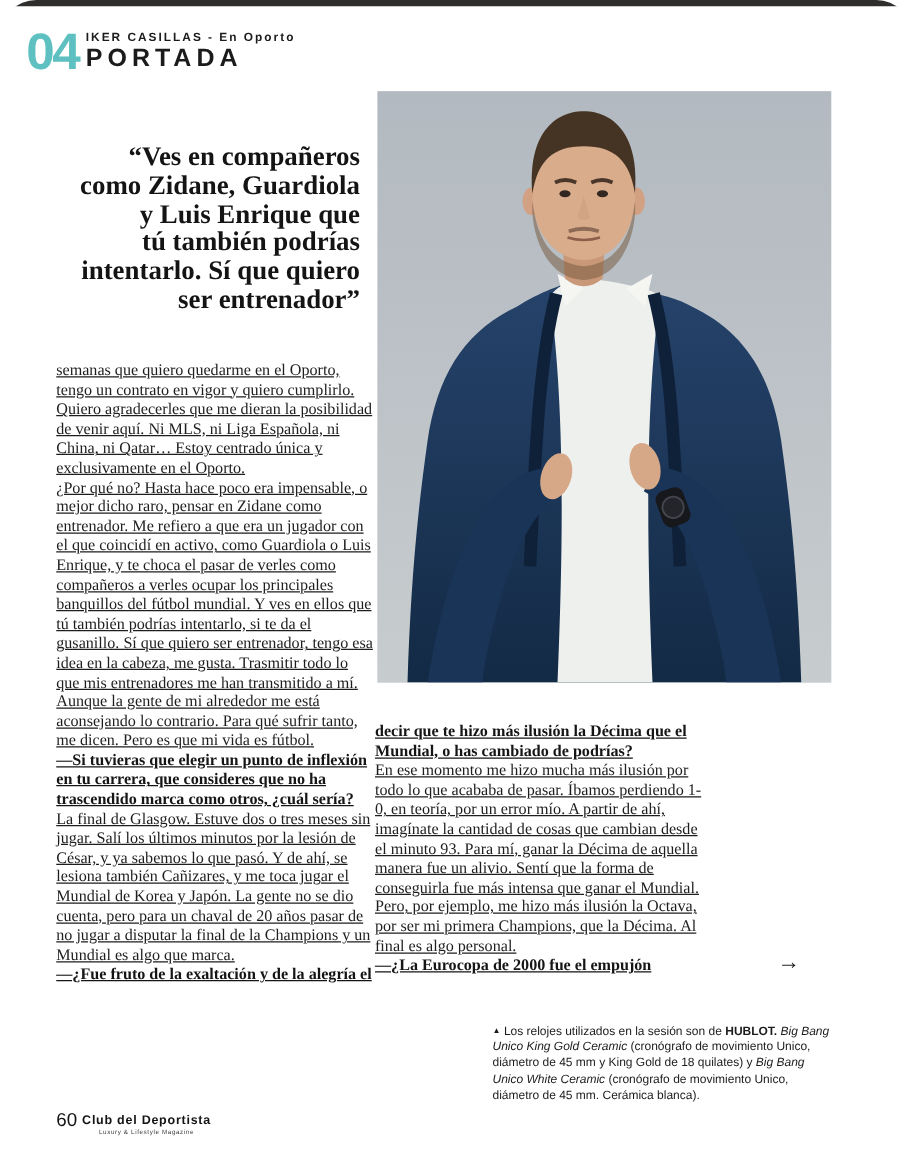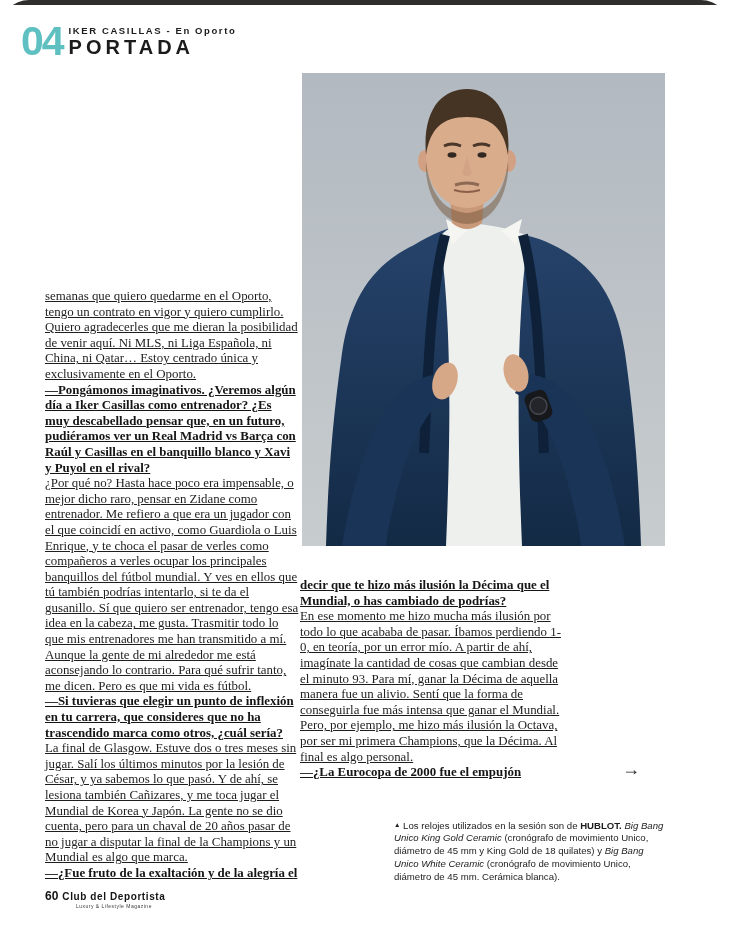--- a/index.html
+++ b/index.html
@@ -41,39 +41,47 @@
   .caption{position:absolute;left:394px;top:809px;width:272px;
            font-family:"Liberation Sans",sans-serif;font-size:9.6px;line-height:12.8px;
            color:#1c1c1c;}
   .cap-marker{font-size:6.5px;vertical-align:2px;}
   .caption b{font-weight:bold;}
   .caption i{font-style:italic;}
 
   
   .footer{position:absolute;left:45px;top:891px;display:flex;align-items:flex-start;
           font-family:"Liberation Sans",sans-serif;color:#141414;}
-  .pg{font-size:12px;line-height:11px;margin-right:4px;font-weight:bold;}
+  .pg{font-size:15px;line-height:11px;margin-right:4px;}
   .mag-name{font-size:10px;font-weight:bold;letter-spacing:0.6px;line-height:11px;}
   .mag-tag{font-size:5px;letter-spacing:0.5px;text-align:center;color:#3a3a3a;margin-top:1px;}
 </style>
 </head>
 <body>
 
 <div class="page">
 
   <div class="top-rule"></div>
 
   <div class="header">
     <div class="issue">04</div>
     <div class="header-text">
       <div class="kicker">IKER CASILLAS - En Oporto</div>
       <h1 class="title">PORTADA</h1>
     </div>
   </div>
 
+  <div class="pullquote">
+    <div>“Ves en compañeros</div>
+    <div>como Zidane, Guardiola</div>
+    <div>y Luis Enrique que</div>
+    <div>tú también podrías</div>
+    <div>intentarlo. Sí que quiero</div>
+    <div>ser entrenador”</div>
+  </div>
 
   <div class="photo">
     <svg width="363" height="473" viewBox="0 0 363 473" xmlns="http://www.w3.org/2000/svg">
       <defs>
         <linearGradient id="bg" x1="0" y1="0" x2="0" y2="1">
           <stop offset="0" stop-color="#b2b9c0"></stop>
           <stop offset="1" stop-color="#c7ccce"></stop>
         </linearGradient>
         <linearGradient id="suit" x1="0" y1="0" x2="0" y2="1">
           <stop offset="0" stop-color="#26436b"></stop>
@@ -124,21 +132,20 @@
 
       <g transform="rotate(-20 236 333)">
         <rect x="225" y="318" width="23" height="30" rx="7" fill="#17181c"></rect>
         <circle cx="236.5" cy="333" r="8.5" fill="#23252b" stroke="#43464d" stroke-width="1.5"></circle>
       </g>
     </svg>
   </div>
 
   <div class="col left-col">
     <p class="para">semanas que quiero quedarme en el Oporto, tengo un contrato en vigor y quiero cumplirlo. Quiero agradecerles que me dieran la posibilidad de venir aquí. Ni MLS, ni Liga Española, ni China, ni Qatar… Estoy centrado única y exclusivamente en el Oporto.</p>
-    <p class="para q">—Pongámonos imaginativos. ¿Veremos algún día a Iker Casillas como entrenador? ¿Es muy descabellado pensar que, en un futuro, pudiéramos ver un Real Madrid vs Barça con Raúl y Casillas en el banquillo blanco y Xavi y Puyol en el rival?</p>
     <p class="para">¿Por qué no? Hasta hace poco era impensable, o mejor dicho raro, pensar en Zidane como entrenador. Me refiero a que era un jugador con el que coincidí en activo, como Guardiola o Luis Enrique, y te choca el pasar de verles como compañeros a verles ocupar los principales banquillos del fútbol mundial. Y ves en ellos que tú también podrías intentarlo, si te da el gusanillo. Sí que quiero ser entrenador, tengo esa idea en la cabeza, me gusta. Trasmitir todo lo que mis entrenadores me han transmitido a mí. Aunque la gente de mi alrededor me está aconsejando lo contrario. Para qué sufrir tanto, me dicen. Pero es que mi vida es fútbol.</p>
     <p class="para q">—Si tuvieras que elegir un punto de inflexión en tu carrera, que consideres que no ha trascendido marca como otros, ¿cuál sería?</p>
     <p class="para">La final de Glasgow. Estuve dos o tres meses sin jugar. Salí los últimos minutos por la lesión de César, y ya sabemos lo que pasó. Y de ahí, se lesiona también Cañizares, y me toca jugar el Mundial de Korea y Japón. La gente no se dio cuenta, pero para un chaval de 20 años pasar de no jugar a disputar la final de la Champions y un Mundial es algo que marca.</p>
     <p class="para q">—¿Fue fruto de la exaltación y de la alegría el</p>
   </div>
 
   <div class="col right-col">
     <p class="para q">decir que te hizo más ilusión la Décima que el Mundial, o has cambiado de podrías?</p>
     <p class="para">En ese momento me hizo mucha más ilusión por todo lo que acababa de pasar. Íbamos perdiendo 1-0, en teoría, por un error mío. A partir de ahí, imagínate la cantidad de cosas que cambian desde el minuto 93. Para mí, ganar la Décima de aquella manera fue un alivio. Sentí que la forma de conseguirla fue más intensa que ganar el Mundial. Pero, por ejemplo, me hizo más ilusión la Octava, por ser mi primera Champions, que la Décima. Al final es algo personal.</p>
     <div class="qa-last">

